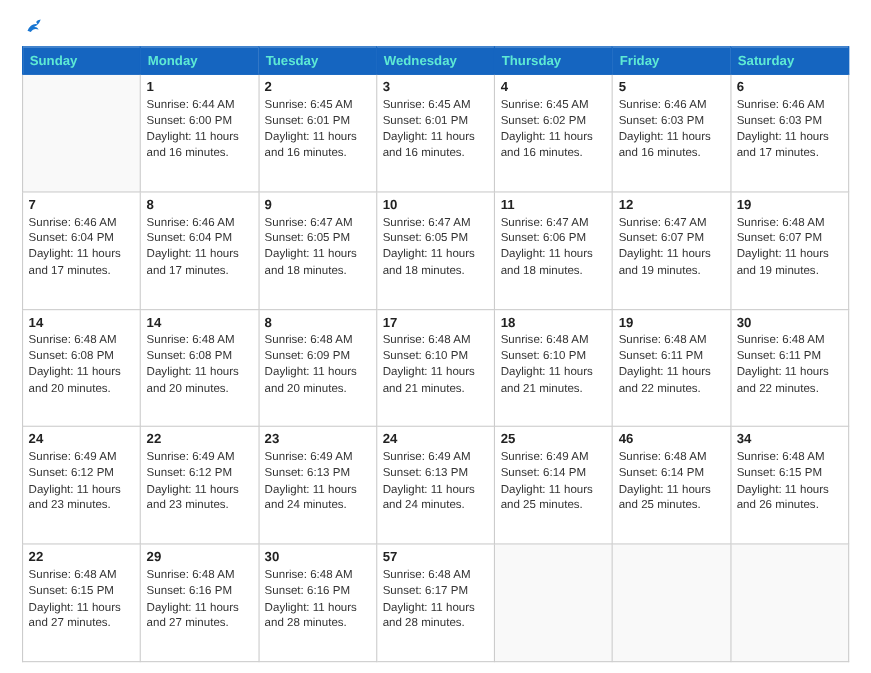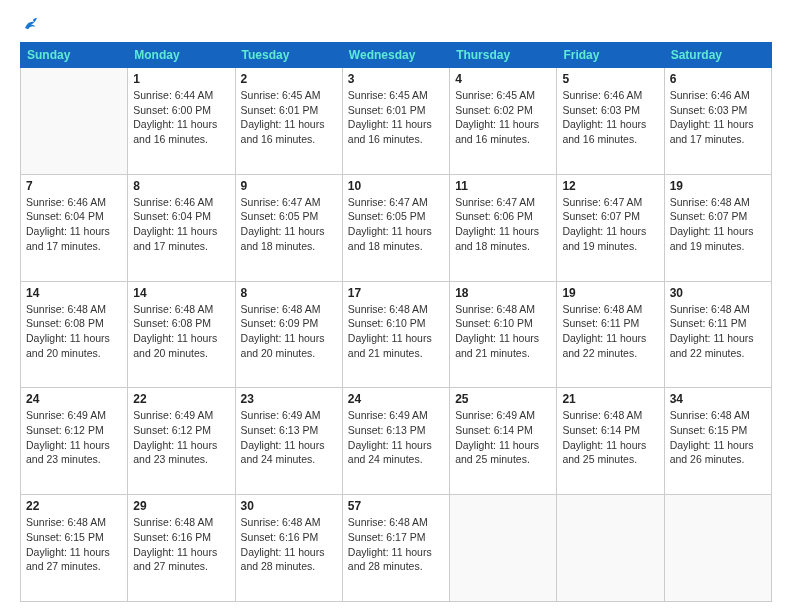--- a/index.html
+++ b/index.html
@@ -306,21 +306,21 @@
 and 24 minutes.</div>
           </td>
           <td>
             <span class="day-number">25</span>
             <div class="day-info" style="white-space: pre-line;">Sunrise: 6:49 AM
 Sunset: 6:14 PM
 Daylight: 11 hours
 and 25 minutes.</div>
           </td>
           <td>
-            <span class="day-number">21</span>
+            <span class="day-number">46</span>
             <div class="day-info" style="white-space: pre-line;">Sunrise: 6:48 AM
 Sunset: 6:14 PM
 Daylight: 11 hours
 and 25 minutes.</div>
           </td>
           <td>
             <span class="day-number">34</span>
             <div class="day-info" style="white-space: pre-line;">Sunrise: 6:48 AM
 Sunset: 6:15 PM
 Daylight: 11 hours

